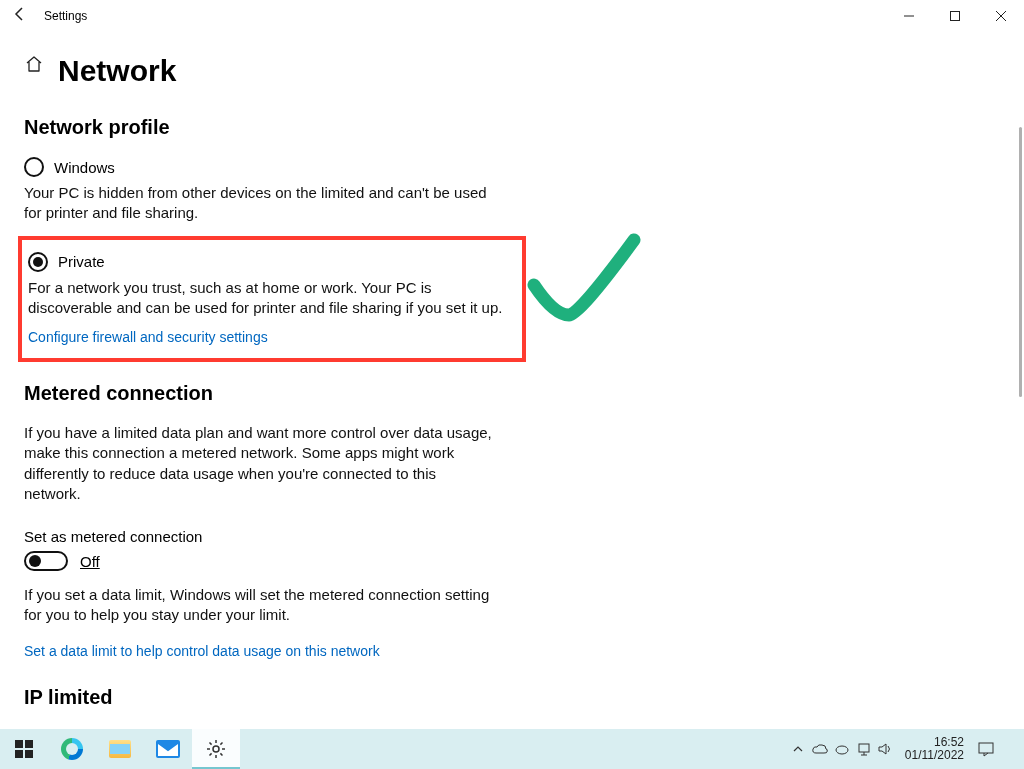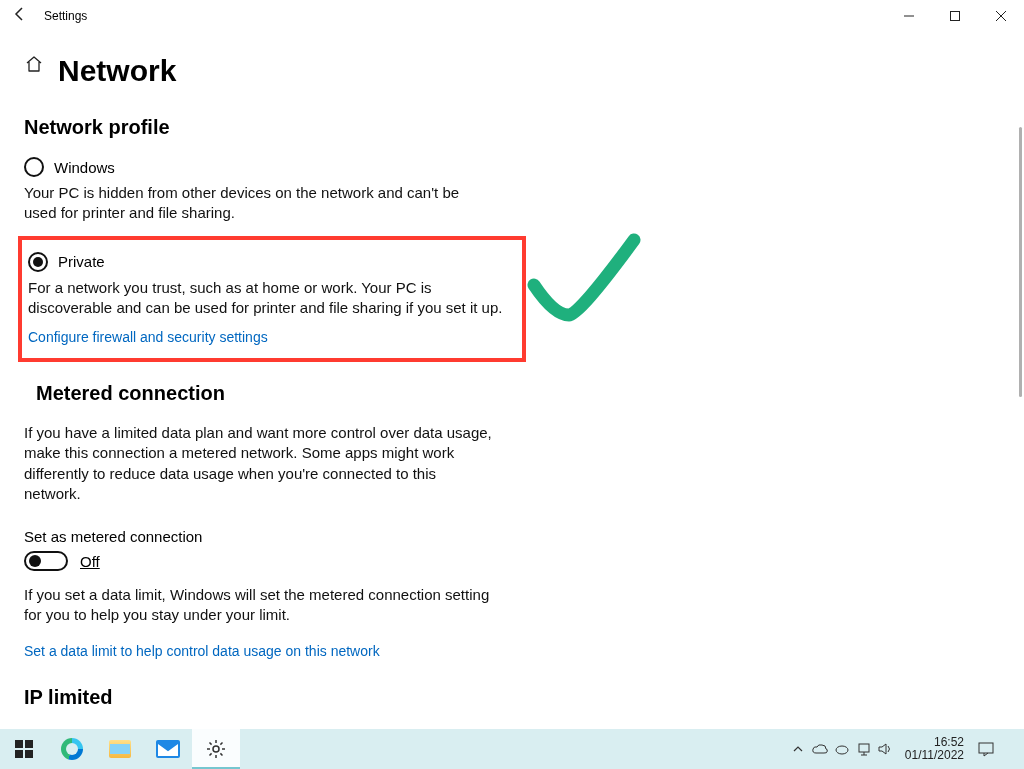--- a/index.html
+++ b/index.html
@@ -20,21 +20,21 @@
   .content{max-width:470px;}
   .radio-row{display:flex;align-items:center;margin-bottom:6px;}
   .radio{width:20px;height:20px;border:2px solid #111;border-radius:50%;margin-right:10px;box-sizing:border-box;display:flex;align-items:center;justify-content:center;}
   .radio .dot{width:10px;height:10px;border-radius:50%;background:#111;}
   .radio-label{font-size:15px;}
   .desc{font-size:15px;color:#111;margin:0 0 16px 0;line-height:1.35;}
   a.link{color:#0067c0;text-decoration:none;font-size:14px;display:inline-block;}
   .highlight-box{border:4px solid #ff3b30;padding:12px 10px 12px 6px;margin-top:-4px;margin-left:-6px;margin-bottom:20px;max-width:484px;}
   .highlight-box .desc{margin-bottom:10px;}
   .checkmark{position:absolute;left:524px;top:198px;width:120px;height:100px;}
-  h2.section{margin-top:18px;margin-left:12px;}
+  h2.section{margin-top:18px;}
   .toggle-row{display:flex;align-items:center;margin:6px 0 14px 0;text-decoration:underline;}
   .toggle{width:44px;height:20px;border:2px solid #111;border-radius:12px;position:relative;box-sizing:border-box;margin-right:12px;}
   .toggle .knob{width:12px;height:12px;border-radius:50%;background:#111;position:absolute;left:3px;top:2px;}
   .toggle-label{font-size:15px;}
   .sublabel{font-size:15px;margin-bottom:6px;}
   .sec-gap{height:8px;}
   
   .taskbar{position:absolute;left:0;bottom:0;width:1024px;height:40px;background:#d9eef1;display:flex;align-items:center;}
   .task-left{display:flex;align-items:center;height:100%;}
   .tbtn{width:48px;height:40px;display:flex;align-items:center;justify-content:center;}
@@ -90,21 +90,21 @@
     <h1>Network</h1>
   </div>
 
   <h2>Network profile</h2>
 
   <div class="content">
     <div class="radio-row">
       <span class="radio"></span>
       <span class="radio-label">Windows</span>
     </div>
-    <p class="desc">Your PC is hidden from other devices on the network and can't be used for printer and file sharing.</p>
+    <p class="desc">Your PC is hidden from other devices on the limited and can't be used for printer and file sharing.</p>
   </div>
 
   <div class="highlight-box">
     <div class="radio-row">
       <span class="radio">
           <span class="dot"></span>
         </span>
       <span class="radio-label">Private</span>
     </div>
     <p class="desc">For a network you trust, such as at home or work. Your PC is discoverable and can be used for printer and file sharing if you set it up.</p>

